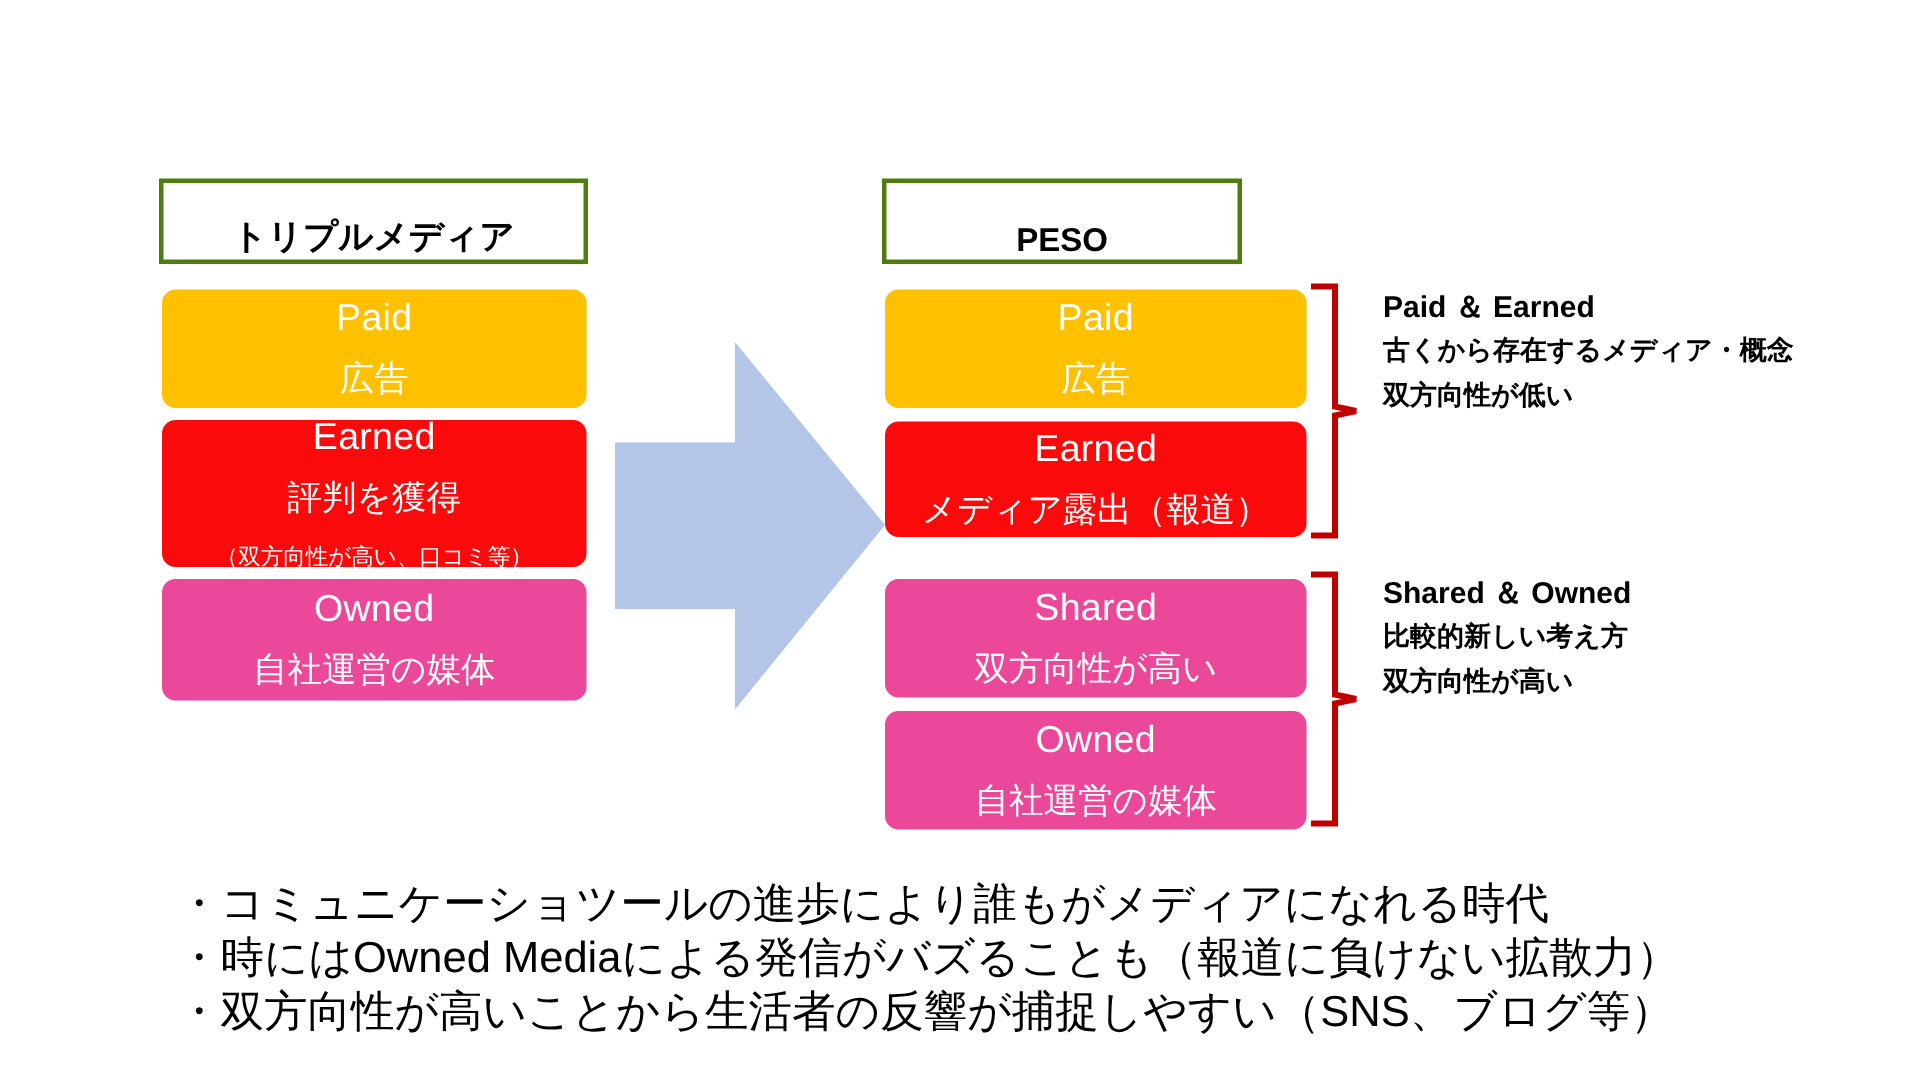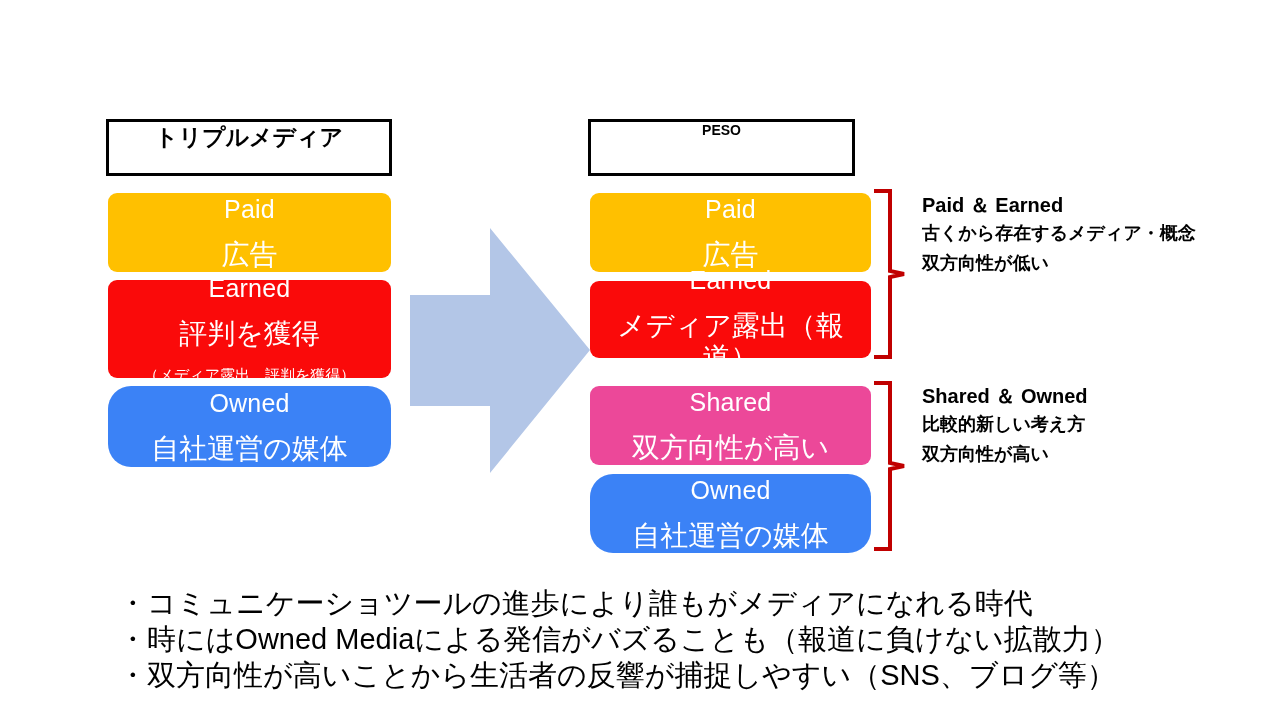--- a/index.html
+++ b/index.html
@@ -34,24 +34,24 @@
     font-weight: bold;
     letter-spacing: -0.5px;
     white-space: nowrap;
     color: #000000;
   }
 
   
   .header-box {
     position: absolute;
     box-sizing: border-box;
-    border: 3px solid #000000;
+    border: 3px solid #4d7c0f;
     background: #ffffff;
     display: flex;
-    align-items: flex-start;
+    align-items: flex-end;
     justify-content: center;
     font-weight: bold;
     color: #000000;
   }
 
   
   .media-box {
     position: absolute;
     box-sizing: border-box;
     border-radius: 9px;
@@ -63,32 +63,33 @@
     text-align: center;
     line-height: 1.12;
     gap: 16px;
   }
   .media-box .en {
     font-size: 25px;
     font-weight: normal;
     letter-spacing: 0.2px;
   }
   .media-box .jp {
-    font-size: 28px;
+    font-size: 23px;
     font-weight: normal;
+    font-family: Liberation Mono, monospace;
   }
   .media-box .sub {
     font-size: 15px;
     font-weight: normal;
     margin-top: 1px;
   }
 
   .c-paid   { background: #FFC000; }
   .c-earned { background: #FA0A0A; }
-  .c-owned  { background: #3b82f6; border-radius: 23px; }
+  .c-owned  { background: #ec4899; }
   .c-shared { background: #ec4899; align-items: center; }
 
   
   #flow-arrow {
     position: absolute;
     left: 410px;
     top: 228px;
     width: 180px;
     height: 245px;
   }
@@ -141,35 +142,35 @@
   </div>
 
   <div class="media-box c-paid" style="left:108px; top:193px; width:283px; height:79px;">
     <div class="en">Paid</div>
     <div class="jp">広告</div>
   </div>
 
   <div class="media-box c-earned" style="left:108px; top:280px; width:283px; height:98px;">
     <div class="en">Earned</div>
     <div class="jp">評判を獲得</div>
-    <div class="sub">（メディア露出、評判を獲得）</div>
+    <div class="sub">（双方向性が高い、口コミ等）</div>
   </div>
 
   <div class="media-box c-owned" style="left:108px; top:386px; width:283px; height:81px;">
     <div class="en">Owned</div>
     <div class="jp">自社運営の媒体</div>
   </div>
 
   <div id="flow-arrow">
     <svg width="180" height="245" viewBox="0 0 180 245" xmlns="http://www.w3.org/2000/svg">
       <polygon points="0,67 80,67 80,0 180,122 80,245 80,178 0,178" fill="#B3C6E7"></polygon>
     </svg>
   </div>
 
-  <div class="header-box" style="left:588px; top:119px; width:267px; height:57px; font-size:14px;">
+  <div class="header-box" style="left:588px; top:119px; width:240px; height:57px; font-size:22px;">
     <span>PESO</span>
   </div>
 
   <div class="media-box c-paid" style="left:590px; top:193px; width:281px; height:79px;">
     <div class="en">Paid</div>
     <div class="jp">広告</div>
   </div>
 
   <div class="media-box c-earned" style="left:590px; top:281px; width:281px; height:77px;">
     <div class="en">Earned</div>

